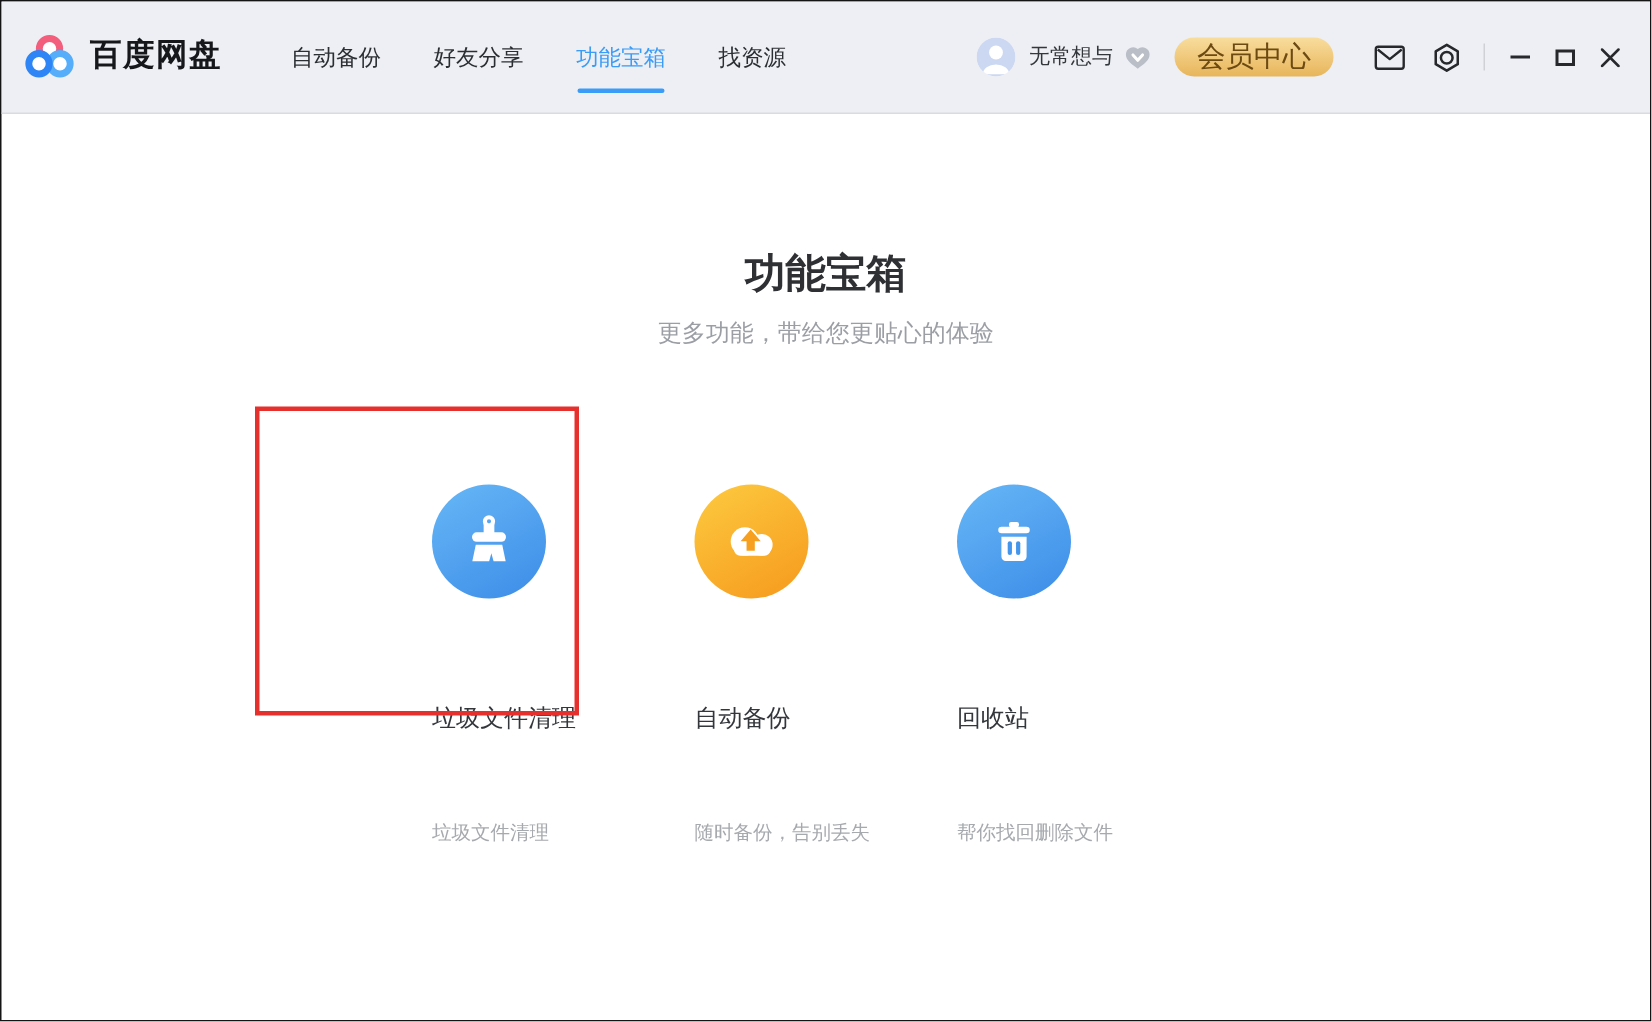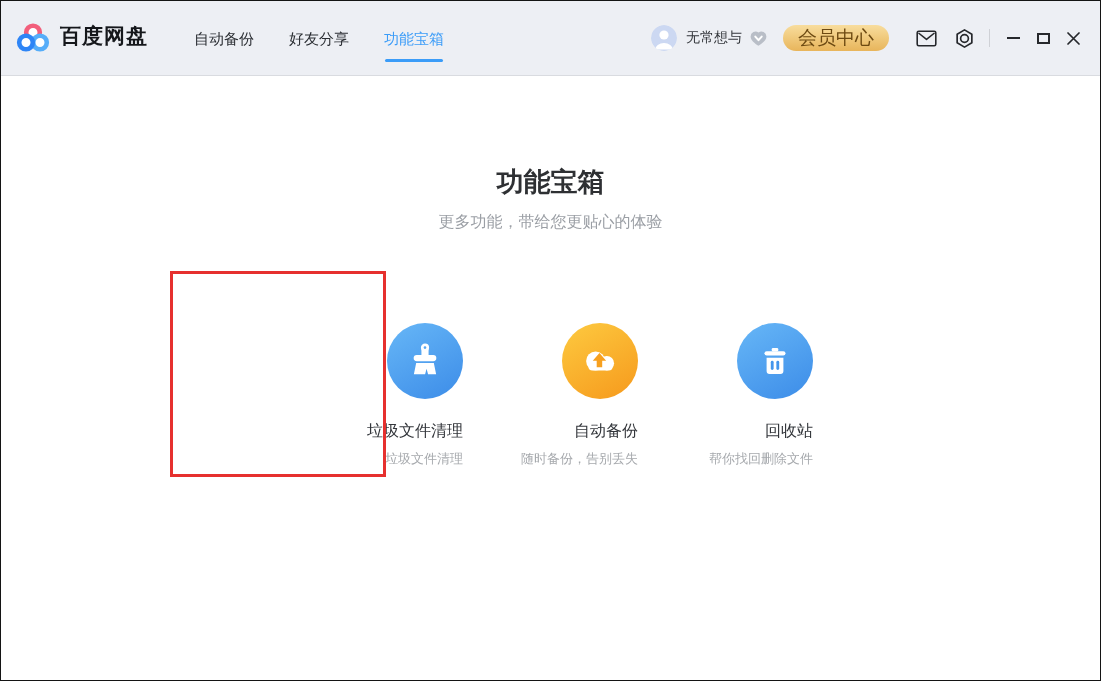--- a/index.html
+++ b/index.html
@@ -36,21 +36,21 @@
              cursor:pointer; background:none; border:none; }
   .min-glyph { width:13px; height:2px; background:#26282c; display:block; }
   .max-glyph { width:13px; height:11px; border:2px solid #26282c; display:block; }
 
   
   .main { text-align:center; padding-top:88px; }
   .page-title { font-size:27px; font-weight:600; color:#2e3033; }
   .page-subtitle { font-size:16px; color:#9b9fa5; margin-top:12px; }
 
   .features { display:flex; justify-content:center; margin-top:90px; }
-  .feature { width:175px; display:flex; flex-direction:column; align-items:flex-end; cursor:pointer; }
+  .feature { width:175px; display:flex; flex-direction:column; align-items:flex-start; cursor:pointer;gap:48px; }
   .feature-circle { width:76px; height:76px; border-radius:50%;
                     display:flex; align-items:center; justify-content:center; }
   .circle-blue   { background:linear-gradient(150deg,#67b7f7,#3c8ce8); }
   .circle-orange { background:linear-gradient(150deg,#fdca40,#f6991c); }
   .feature-title { margin-top:22px; font-size:16px; color:#33363b; }
   .feature-sub   { margin-top:8px;  font-size:13px; color:#a6a9ad; }
 
   .highlight-box { position:absolute; left:169px; top:270px; width:216px; height:206px;
                    border:3px solid #e6302e; pointer-events:none; }
 </style>
@@ -69,20 +69,21 @@
           <circle cx="11" cy="20.5" r="6.8" fill="#ffffff" stroke="#2e85f6" stroke-width="4.6"></circle>
         </svg>
       </span>
       <span class="brand-text">百度网盘</span>
     </div>
 
     <nav class="nav">
       <div class="nav-item">自动备份</div>
       <div class="nav-item">好友分享</div>
       <div class="nav-item active">功能宝箱</div>
+      <div class="nav-item">找资源</div>
     </nav>
 
     <div class="top-right">
 
       <div class="avatar">
         <svg width="26" height="26" viewBox="0 0 26 26">
           <circle cx="13" cy="13" r="13" fill="#ccd8f2"></circle>
           <circle cx="13" cy="10" r="4.6" fill="#ffffff"></circle>
           <path d="M4.2 24.5 a8.8 6.5 0 0 1 17.6 0 z" fill="#ffffff"></path>
         </svg>

